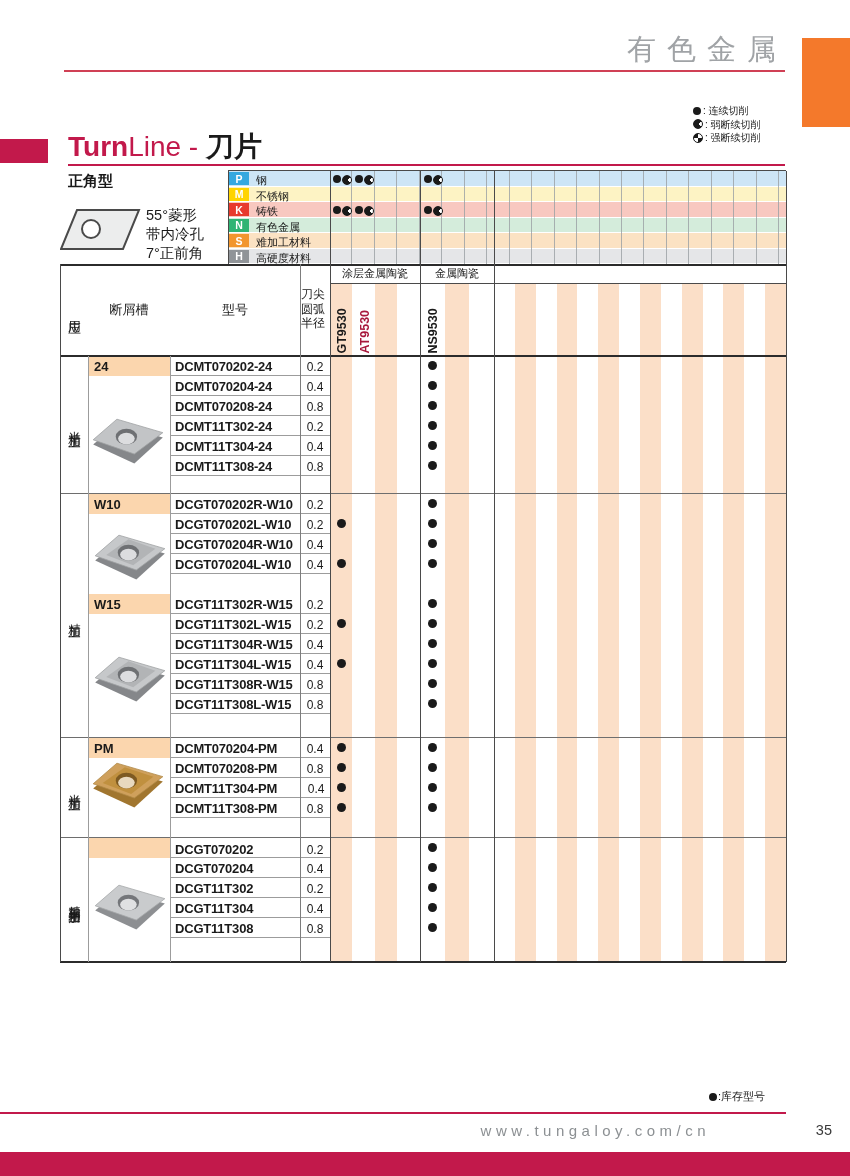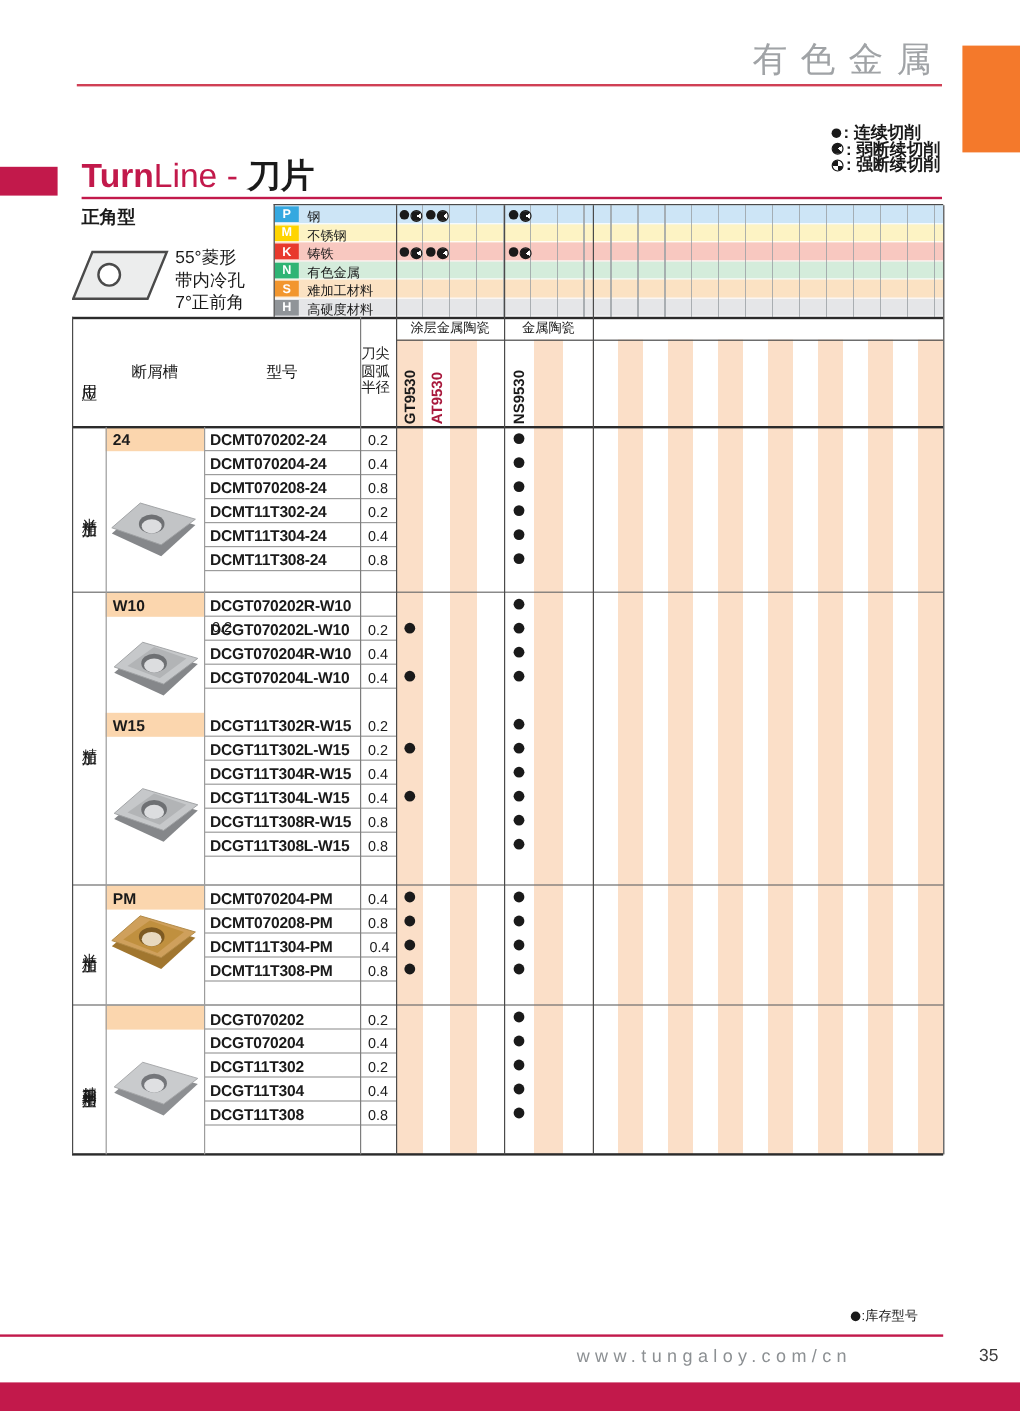--- a/index.html
+++ b/index.html
@@ -5,21 +5,21 @@
   html,body{margin:0;padding:0;background:#e8e8e8;}
   #canvas{position:relative;width:850px;height:1176px;background:#fff;overflow:hidden;
           font-family:"Liberation Sans","DejaVu Sans",sans-serif;color:#1a1a1a;}
   .abs{position:absolute;}
   .vl{position:absolute;width:1px;}
   .hl{position:absolute;height:1px;}
   
   .page-title{position:absolute;top:30px;right:63px;font-size:29px;letter-spacing:11px;color:#a0a3a6;white-space:nowrap;}
   .hdr-rule{position:absolute;left:64px;top:70px;width:721px;height:2px;background:#d04055;}
   .corner-tab{position:absolute;left:802px;top:38px;width:48px;height:89px;background:#f4792b;}
-  .legend{position:absolute;left:693px;top:104px;font-size:14px;line-height:13.5px;color:#1a1a1a;font-weight:bold;}
+  .legend{position:absolute;left:693px;top:104px;font-size:10px;line-height:13.5px;color:#1a1a1a;}
   .legend-row{display:flex;align-items:center;white-space:nowrap;}
   .sym{display:inline-block;width:8px;height:8px;border-radius:50%;flex:0 0 auto;}
   .sym.full{background:#1a1a1a;}
   .sym.weak{background:conic-gradient(#1a1a1a 0 55deg,#fff 55deg 125deg,#1a1a1a 125deg 360deg);border:0.5px solid #1a1a1a;}
   .sym.heavy{background:conic-gradient(#fff 0 90deg,#1a1a1a 90deg 180deg,#fff 180deg 270deg,#1a1a1a 270deg 360deg);border:0.5px solid #1a1a1a;}
   .legend .sym{margin-right:2px;}
   
   .left-accent{position:absolute;left:0;top:139px;width:48px;height:24px;background:#c2194b;}
   .main-title{position:absolute;left:68px;top:128px;font-size:28px;white-space:nowrap;}
   .brand-b{color:#c2194b;font-weight:bold;}
@@ -238,21 +238,21 @@
     </div>
   <div class="trow" style="top:436px;">
       <div class="model">DCMT11T304-24</div>
       <div class="radius">0.4</div>
     </div>
   <div class="trow" style="top:456px;">
       <div class="model">DCMT11T308-24</div>
       <div class="radius">0.8</div>
     </div>
 
-  <div class="trow" style="top:494px;flex-direction:column;">
+  <div class="trow" style="top:494px;">
       <div class="model">DCGT070202R-W10</div>
       <div class="radius">0.2</div>
     </div>
   <div class="trow" style="top:514px;">
       <div class="model">DCGT070202L-W10</div>
       <div class="radius">0.2</div>
     </div>
   <div class="trow" style="top:534px;">
       <div class="model">DCGT070204R-W10</div>
       <div class="radius">0.4</div>

